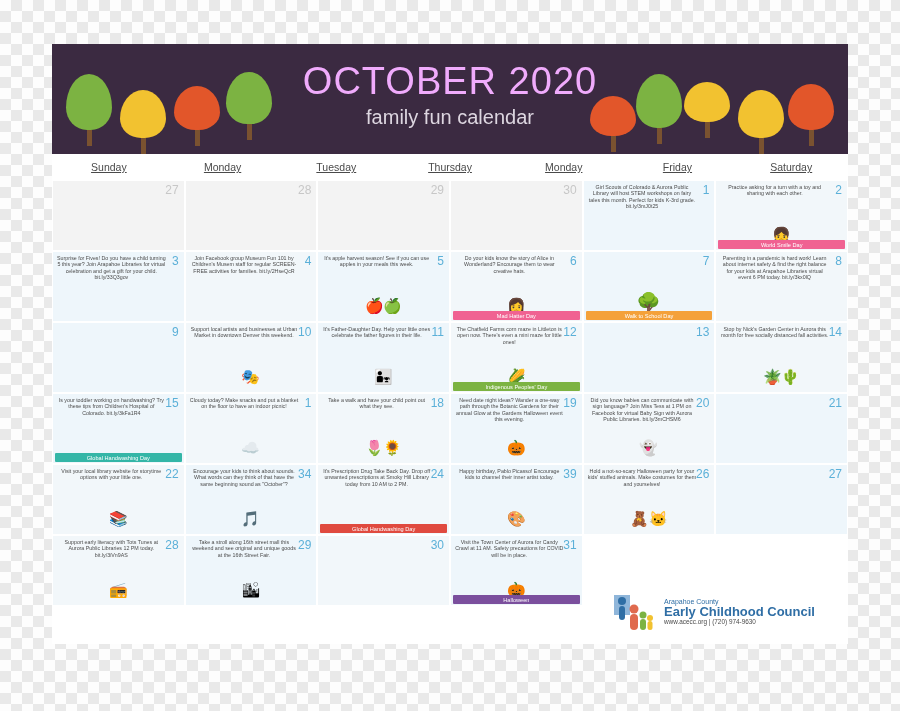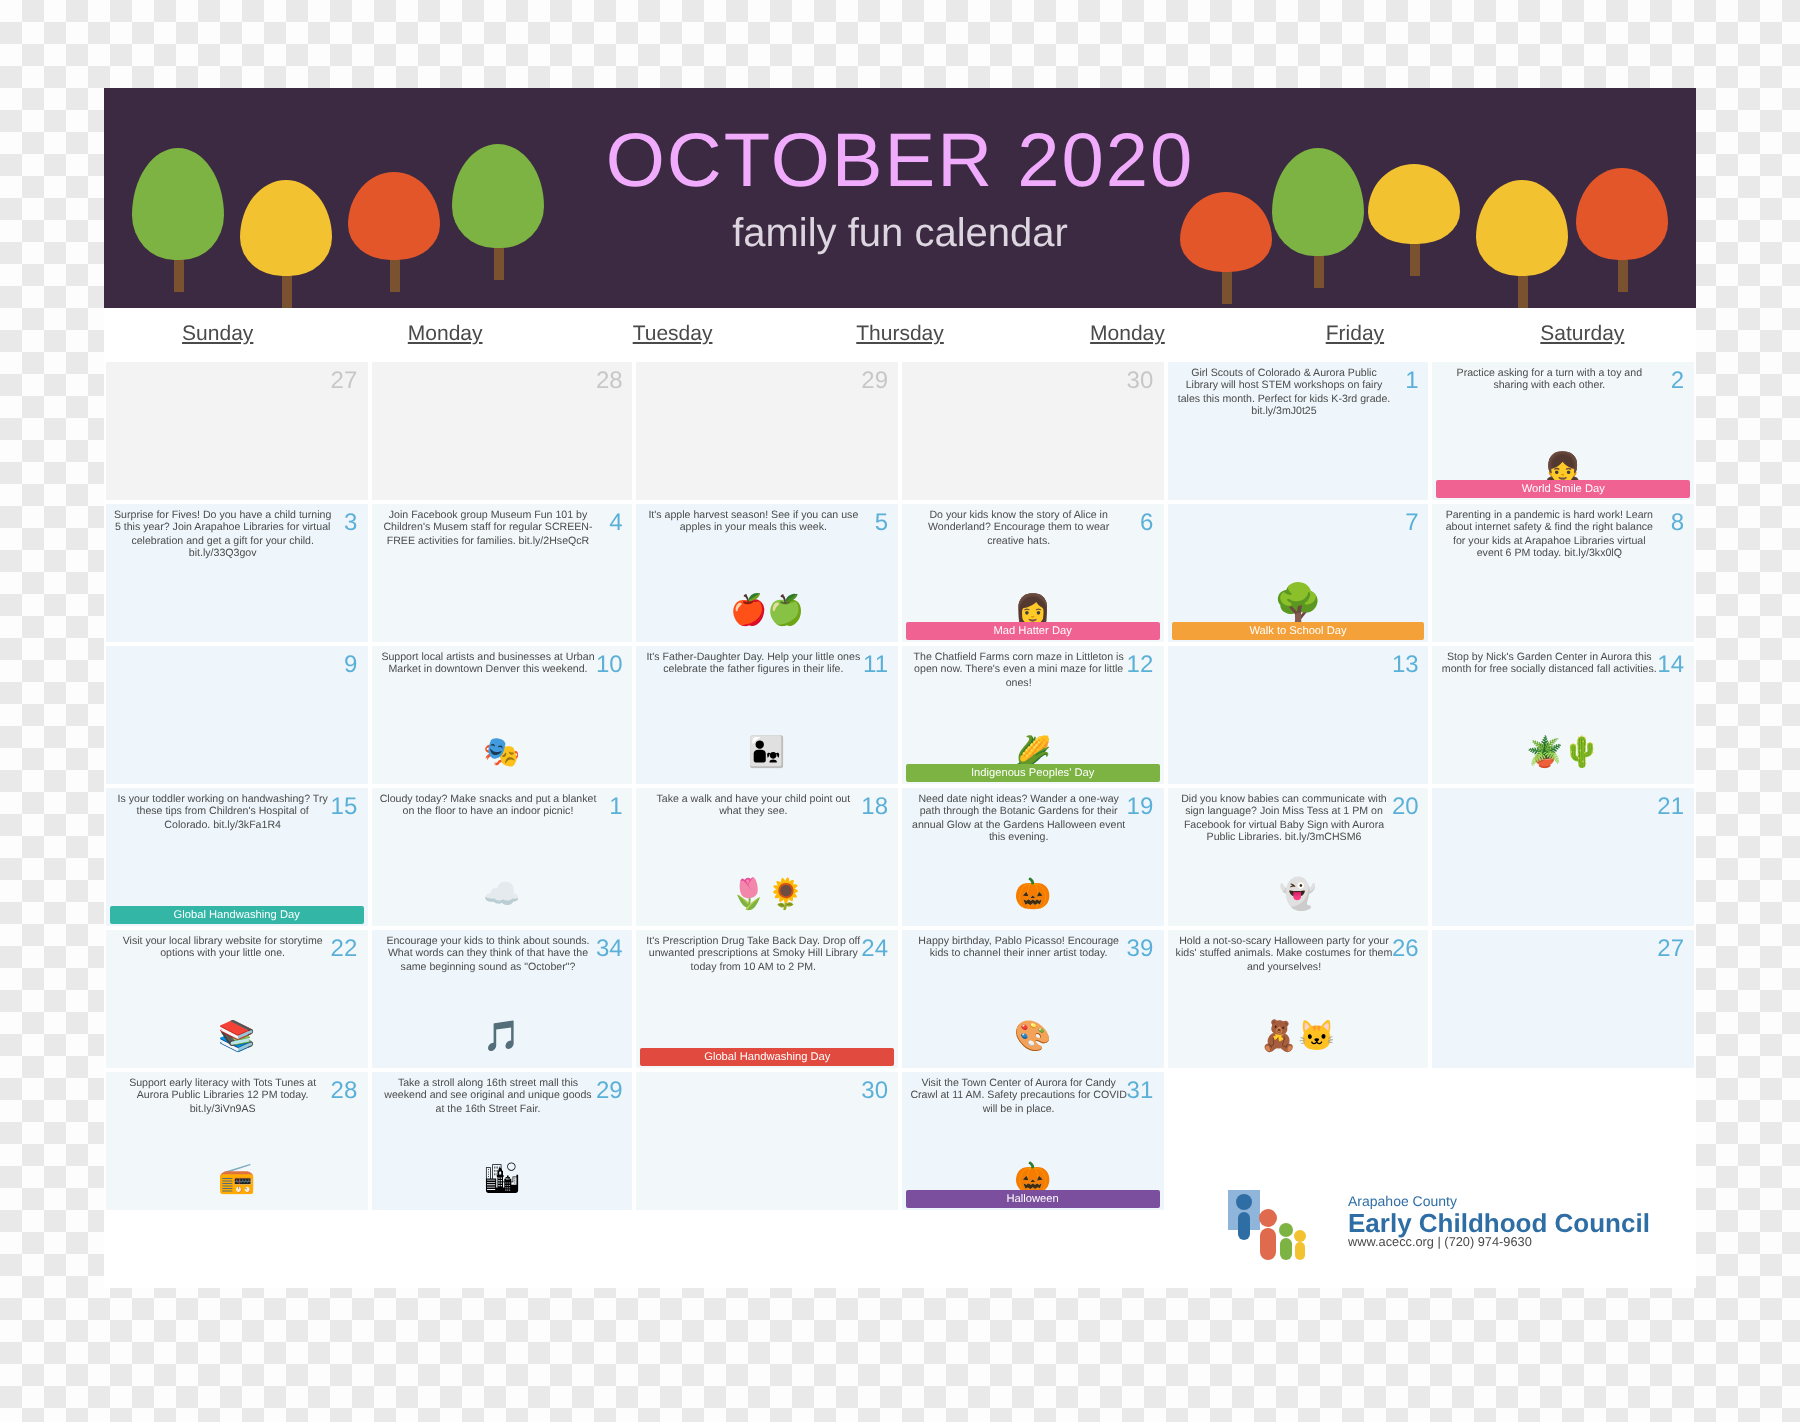--- a/index.html
+++ b/index.html
@@ -69,21 +69,21 @@
   .ribbon.orange{background:#f4a13a;}
   .ribbon.green{background:#7cb342;}
   .ribbon.teal{background:#34b6a7;}
   .ribbon.red{background:#e04a3f;}
   .ribbon.purple{background:#7b4f9d;}
   .art{position:absolute;bottom:8px;left:0;right:0;text-align:center;font-size:20px;line-height:1;}
   .art.small{font-size:15px;}
   
   .logo{
     position:absolute;right:6px;bottom:4px;width:230px;height:56px;
-    display:flex;align-items:center;gap:16px;
+    display:flex;align-items:center;gap:6px;
   }
   .logo .mark{width:46px;height:46px;position:relative;}
   .logo .ltext{line-height:1.05;}
   .logo .l1{font-size:7px;color:#2f6ea5;}
   .logo .l2{font-size:13px;color:#2f6ea5;font-weight:bold;}
   .logo .l3{font-size:6.4px;color:#4a4a4a;}
   svg{display:block;}
 </style>
 </head>
 <body>

